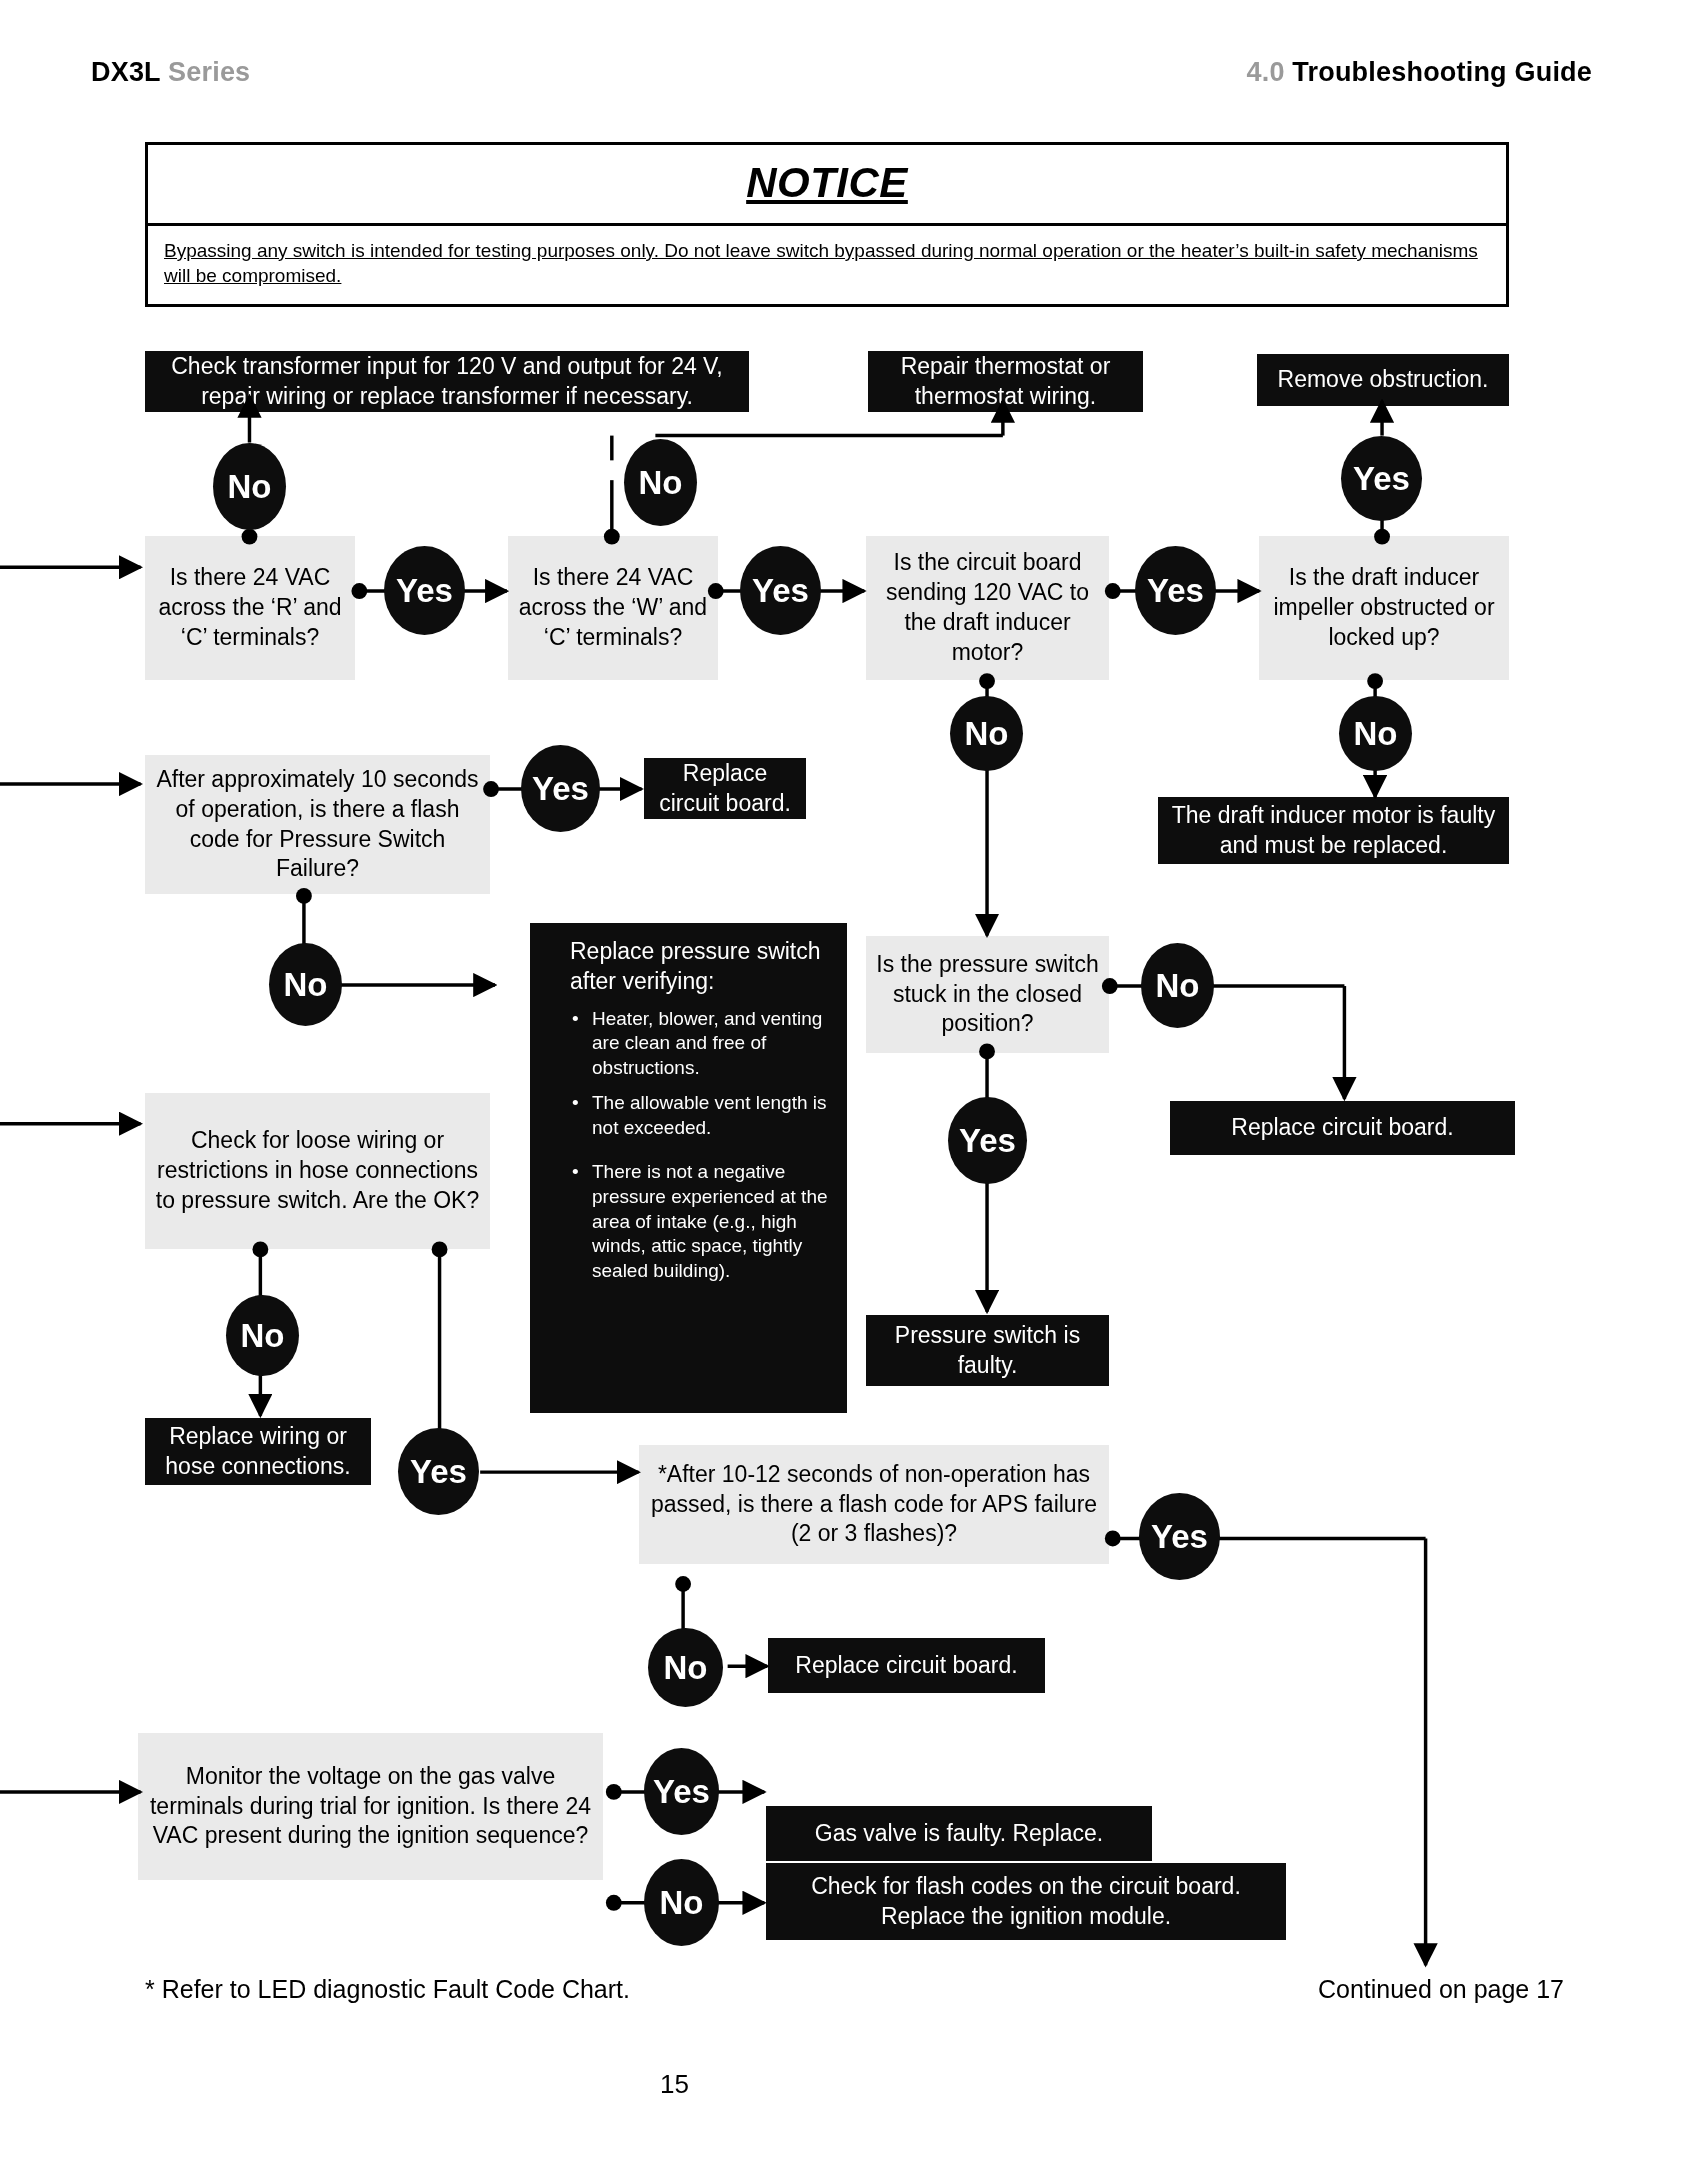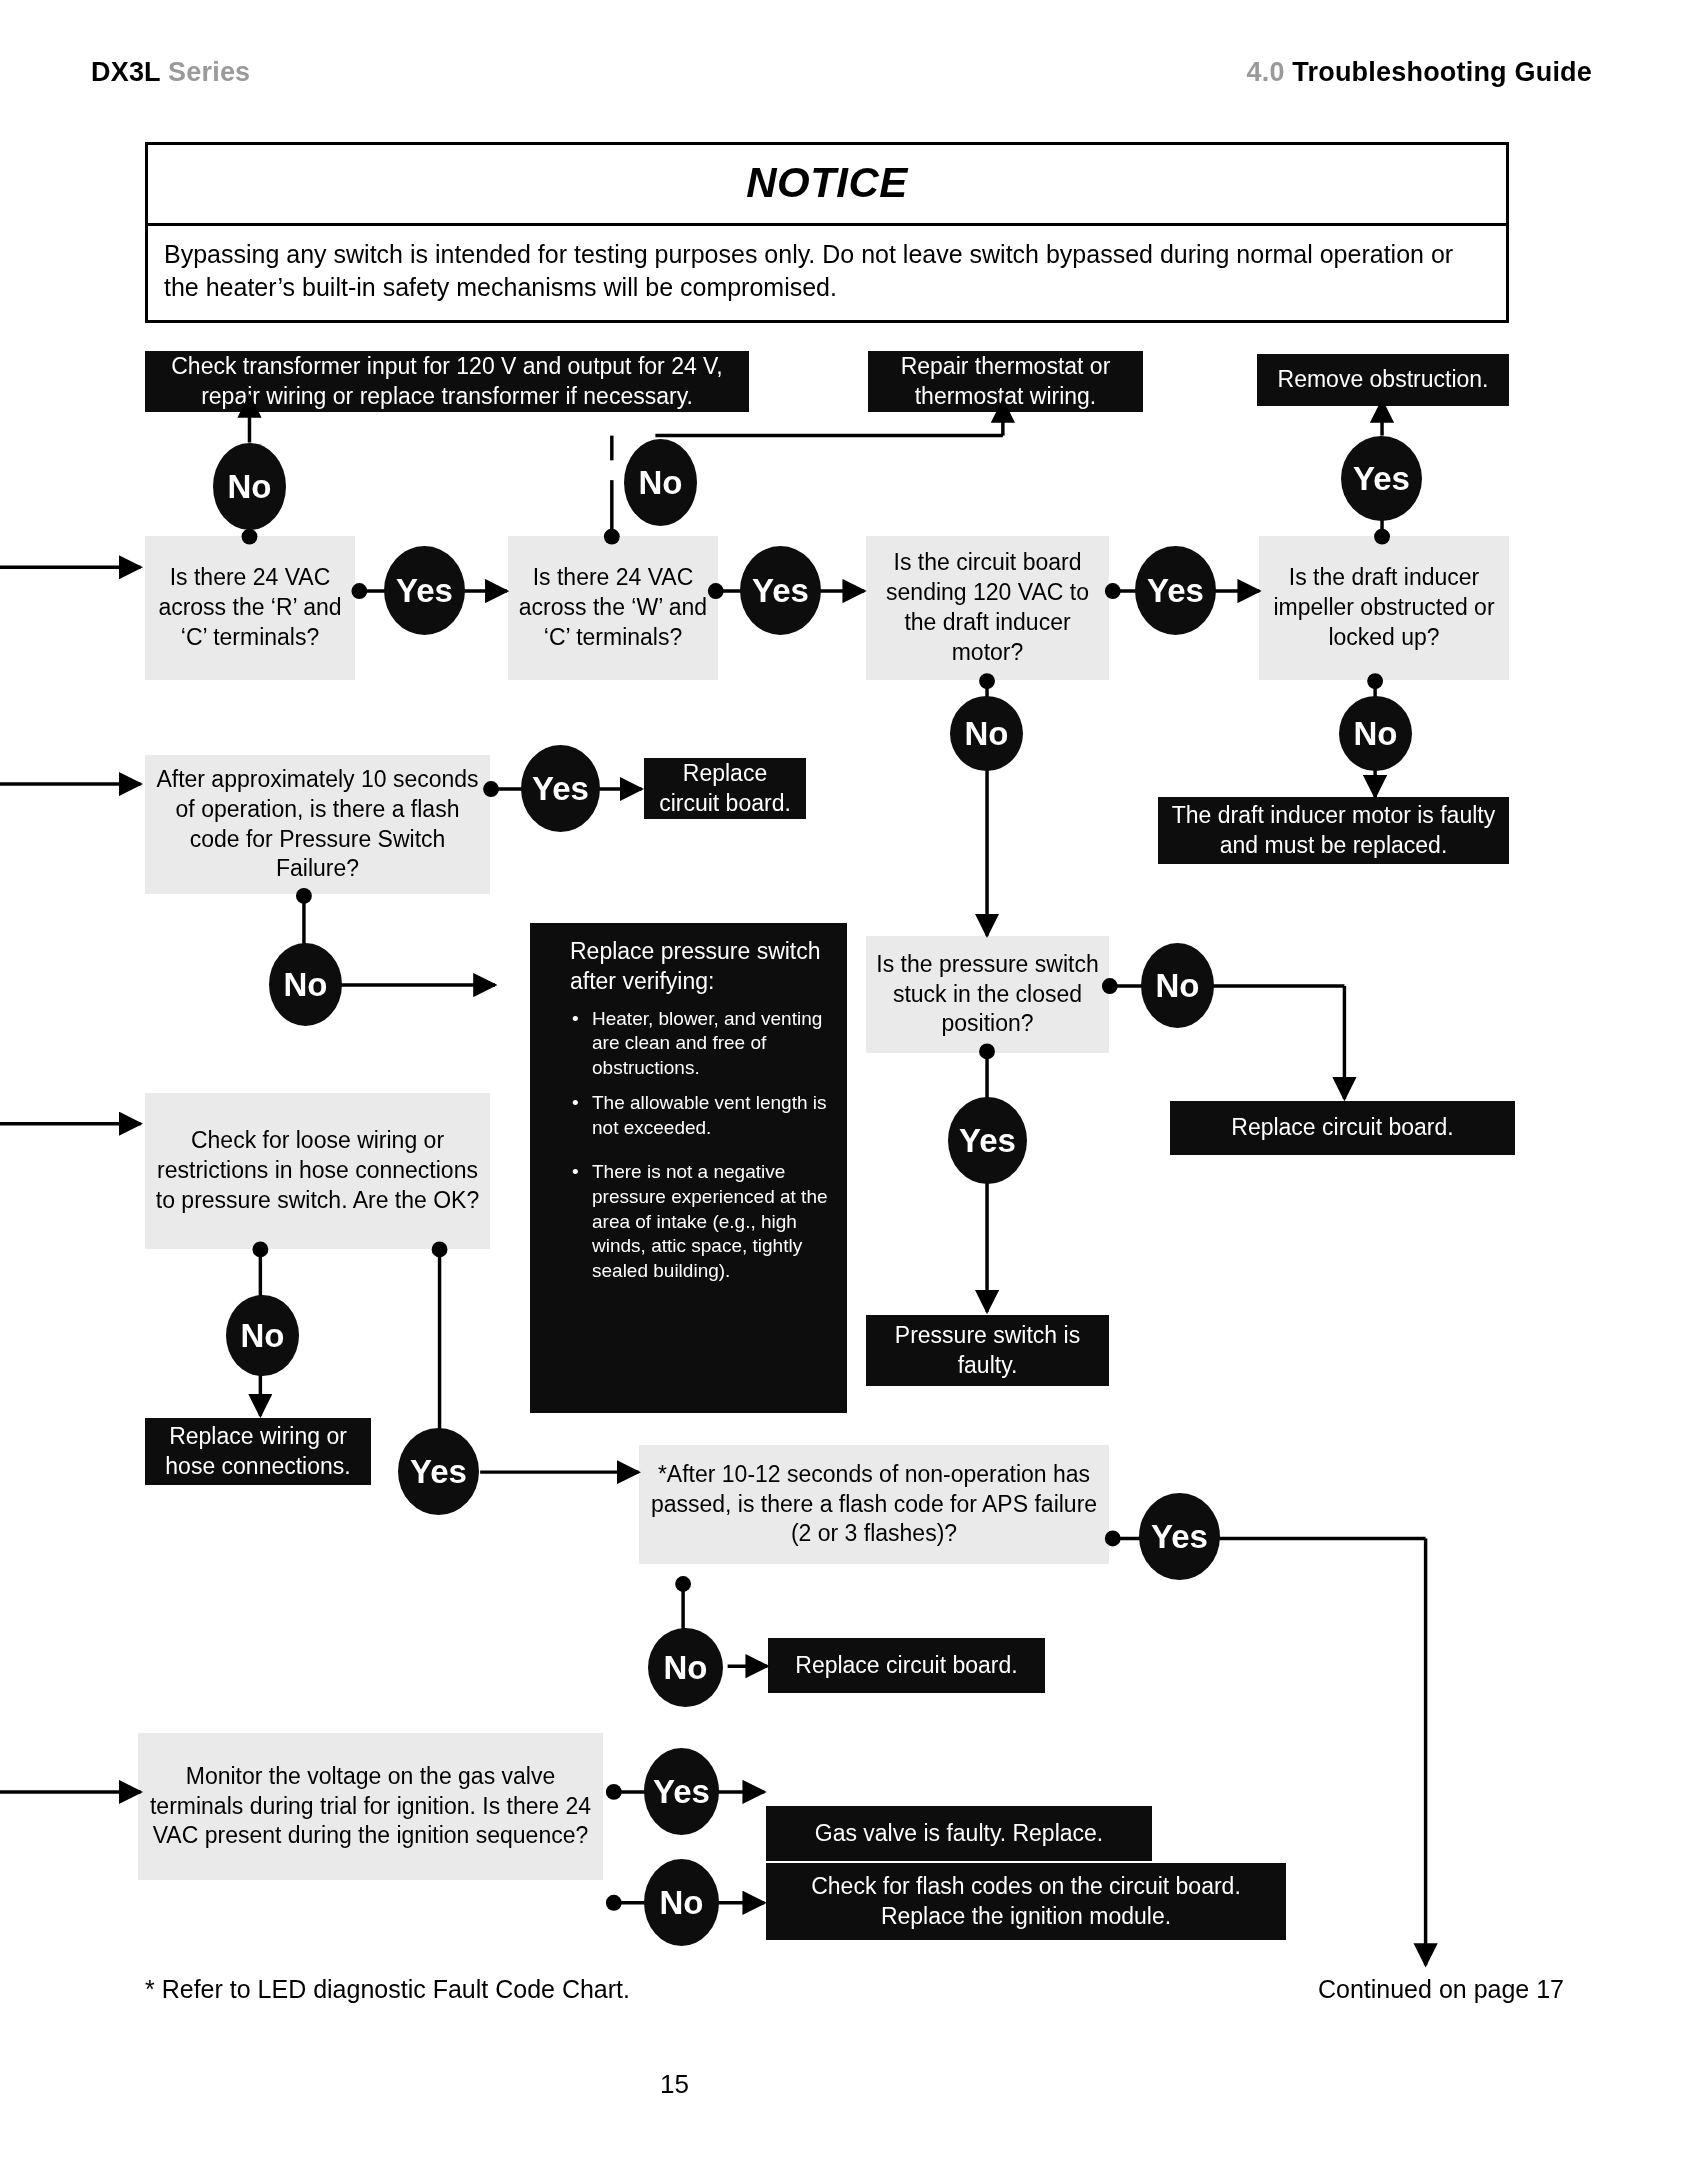--- a/index.html
+++ b/index.html
@@ -7,23 +7,23 @@
        font-family:"Liberation Sans","DejaVu Sans",sans-serif;color:#000;}
   #page{position:absolute;inset:0;width:1683px;height:2178px;overflow:hidden;}
 
   
   .hdr{position:absolute;top:57px;font-size:27px;font-weight:bold;letter-spacing:0.2px;}
   .hdr .dim{color:#9a9a9a;}
   #hdr-left{left:91px;}
   #hdr-right{right:91px;text-align:right;}
 
   
-  #notice{position:absolute;left:145px;top:142px;width:1364px;border:3px solid #000;box-sizing:border-box;background:#fff;}
+  #notice{position:absolute;left:145px;top:142px;width:1364px;border:3px solid #000;box-sizing:border-box;background:#fff;text-decoration:underline;}
   #notice-title{font-size:42px;font-style:italic;font-weight:bold;text-align:center;padding:14px 0 16px;border-bottom:3px solid #000;letter-spacing:0.5px;}
-  #notice-body{font-size:25px;line-height:1.32;padding:12px 16px 16px;}
+  #notice-body{font-size:19px;line-height:1.32;padding:12px 16px 16px;}
 
   
   .node{position:absolute;box-sizing:border-box;display:flex;align-items:center;justify-content:center;
         text-align:center;font-size:23px;line-height:1.3;padding:8px 10px;}
   .node.dec{background:#eaeaea;color:#000;}
   .node.act{background:#0d0d0d;color:#fff;}
 
   
   #n-replace-ps{display:block;padding:14px 16px 14px 14px;text-align:left;}
   #n-replace-ps .lead{font-size:23px;line-height:1.3;margin-bottom:10px;}

